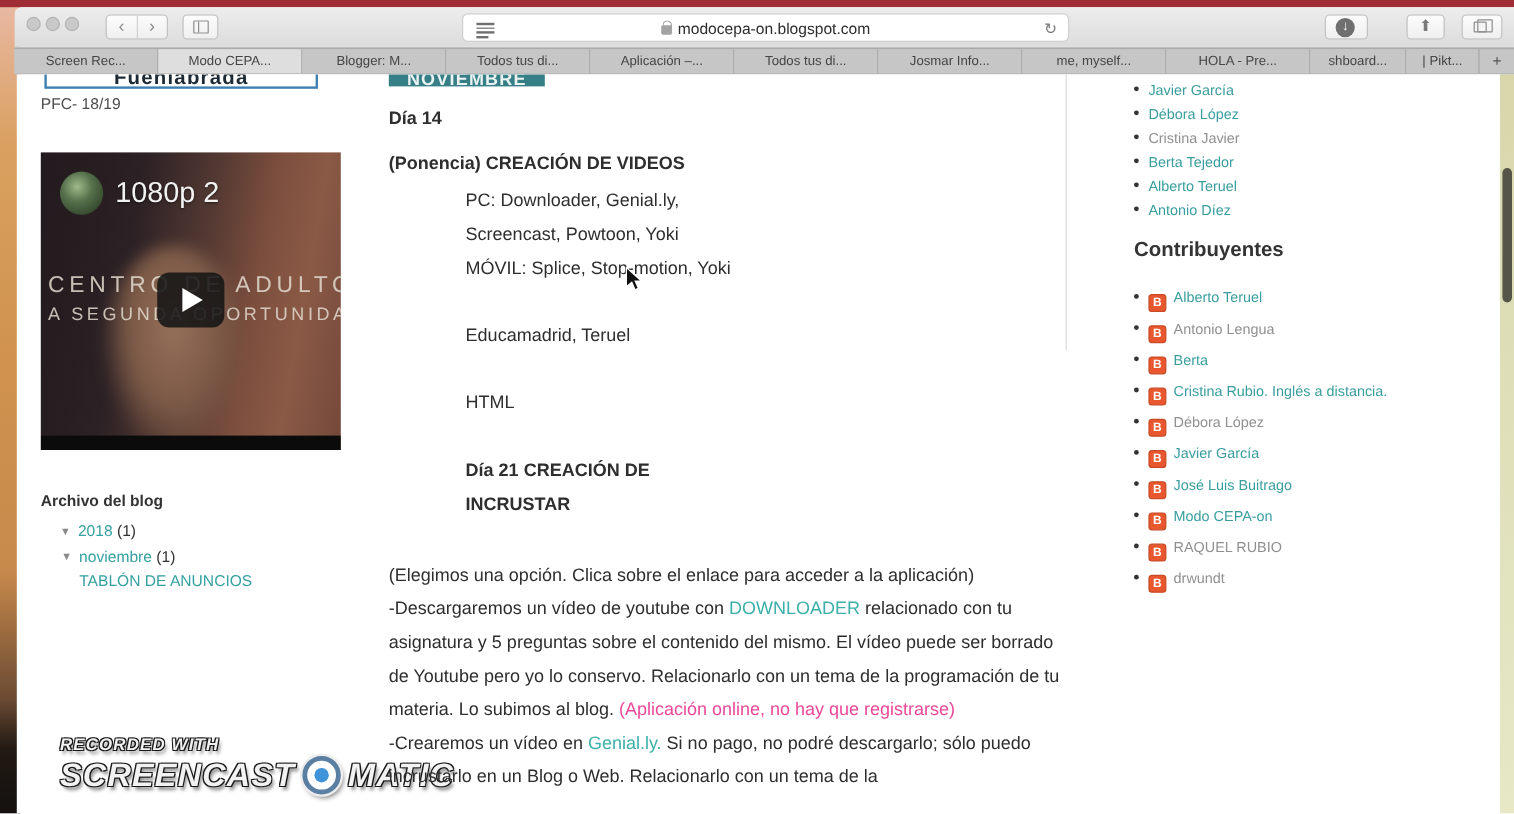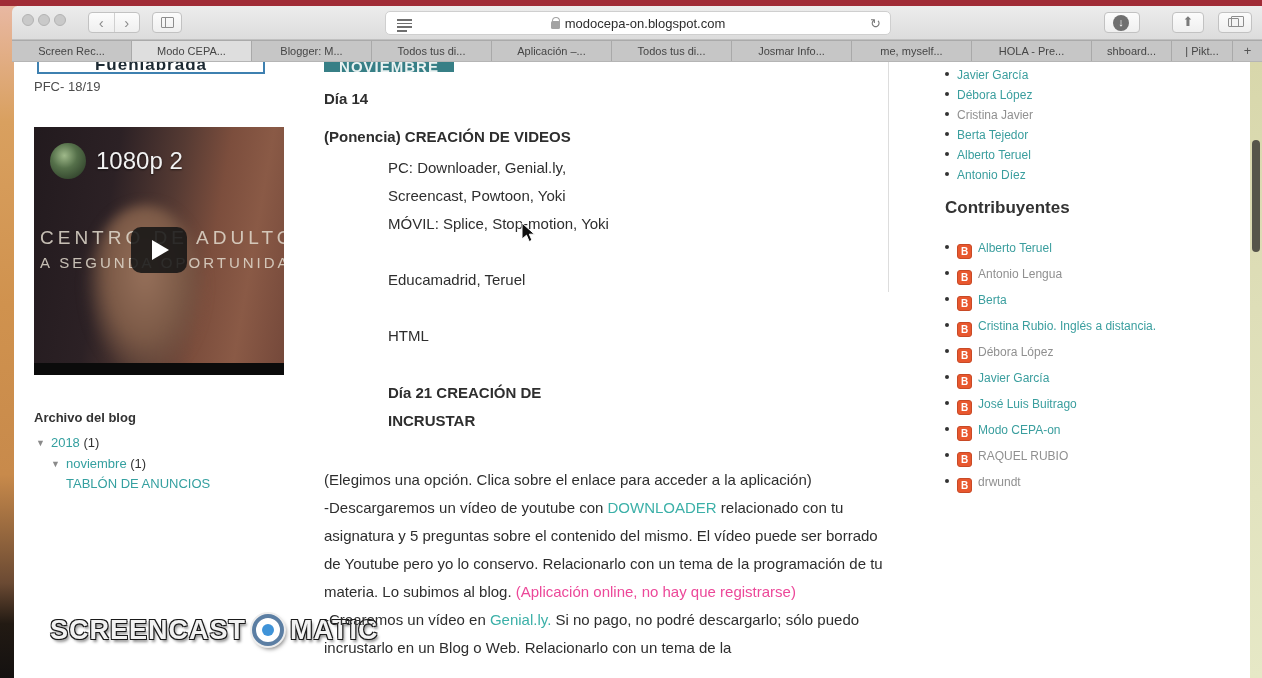--- a/index.html
+++ b/index.html
@@ -82,21 +82,21 @@
     border-left:17px solid #fff; border-top:10px solid transparent; border-bottom:10px solid transparent; }
 
   #archive-title { left:20px; top:348px; font-size:13px; font-weight:bold; color:#333; }
   .tree-row { font-size:13px; color:#333; }
   .tree-arrow { color:#8a8a8a; font-size:9px; margin-right:6px; vertical-align:1px; }
   a.teal { color:#35a0a0; text-decoration:none; cursor:pointer; }
 
   
   #wm { left:36px; top:550px; }
   .wm-outline { color:#f2f2f2; font-weight:bold;
-    text-shadow:-1px -1px 0 #1a1a1a,1px -1px 0 #1a1a1a,-1px 1px 0 #1a1a1a,1px 1px 0 #1a1a1a,2px 3px 3px rgba(0,0,0,.45); }
+    text-shadow:-1px -1px 0 #1a1a1a,1px -1px 0 #1a1a1a,-1px 1px 0 #1a1a1a,1px 1px 0 #1a1a1a,2px 3px 3px rgba(0,0,0,.45);font-style:italic; }
   #wm-line1 { font-size:14px; letter-spacing:1px; font-style:italic; }
   #wm-line2 { margin-top:2px; display:flex; align-items:center; gap:6px; }
   #wm-line2 span { font-size:27px; letter-spacing:1px; }
   #sc-icon { width:32px; height:32px; border-radius:50%; background:#fff; border:4px solid #5b7ea3;
     box-shadow:0 0 0 2px #ededed, 2px 3px 4px rgba(0,0,0,.5); position:relative; }
   #sc-icon i { position:absolute; left:6px; top:6px; width:12px; height:12px; border-radius:50%; background:#3f93d8; }
 
   
   #post-header { left:310px; top:-7px; width:130px; height:17px; background:#377f86; overflow:hidden; text-align:center; }
   #post-header span { color:#eaf2f2; font-weight:bold; font-size:15px; line-height:24px; letter-spacing:1px; }
@@ -196,31 +196,32 @@
       <div class="abs" id="vid-quality">1080p 2</div>
       <div class="abs vid-cap" id="vid-cap1">CENTRO DE ADULTOS</div>
       <div class="abs vid-cap" id="vid-cap2">A SEGUNDA OPORTUNIDAD</div>
       <div class="abs" id="play-btn">
           <i></i>
         </div>
       <div class="letterbox"></div>
     </div>
 
     <div class="abs" id="archive-title">Archivo del blog</div>
-    <div class="abs tree-row" style="left:22px; top:373px">
+    <div class="abs tree-row" style="left:36px; top:373px">
       <span class="tree-arrow">▼</span><a class="teal">2018</a>&nbsp;<span>(1)</span>
     </div>
     <div class="abs tree-row" style="left:37px; top:394px">
       <span class="tree-arrow">▼</span><a class="teal">noviembre</a>&nbsp;<span>(1)</span>
     </div>
     <div class="abs tree-row" style="left:52px; top:414px">
       <a class="teal">TABLÓN DE ANUNCIOS</a>
     </div>
 
     <div class="abs" id="wm">
+      <div class="wm-outline" id="wm-line1">RECORDED WITH</div>
       <div id="wm-line2">
         <span class="wm-outline">SCREENCAST</span>
         <span id="sc-icon">
             <i></i>
           </span>
         <span class="wm-outline">MATIC</span>
       </div>
     </div>
 
     <div class="abs" id="post-header">

